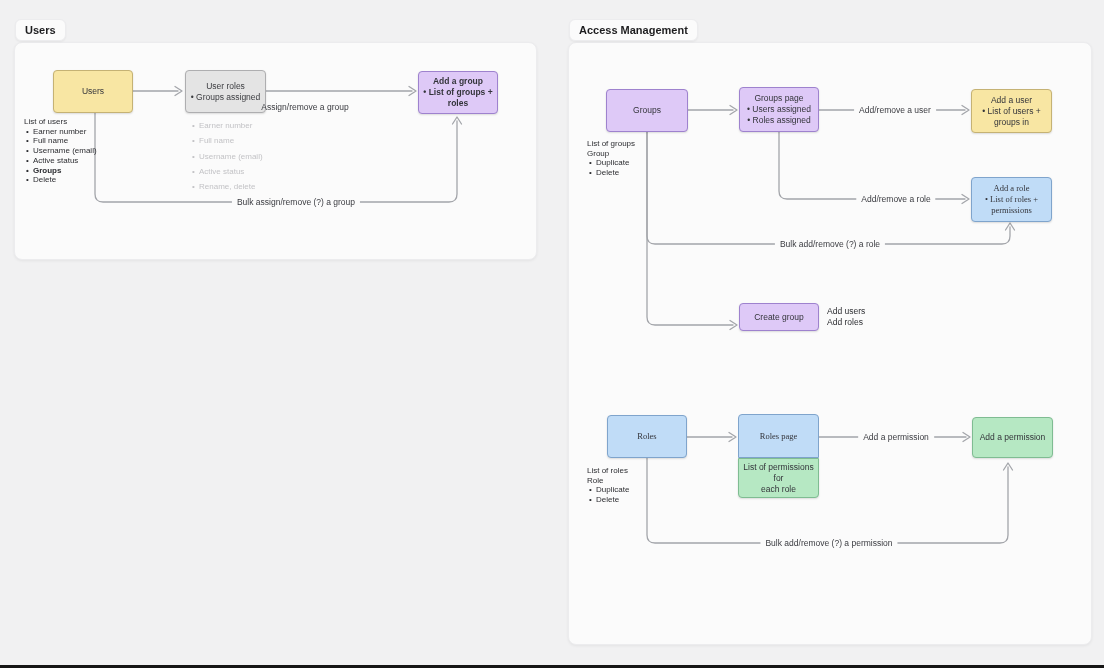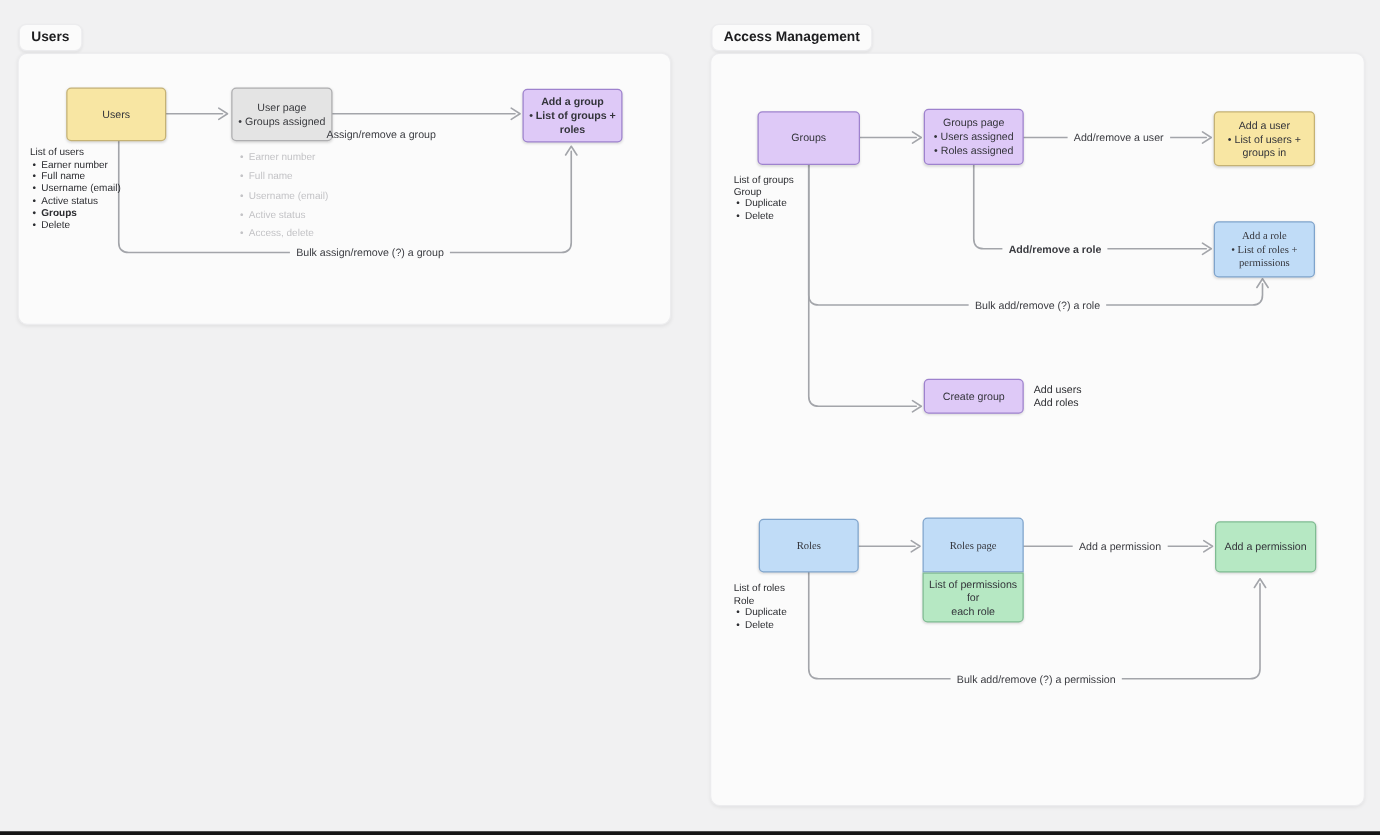--- a/index.html
+++ b/index.html
@@ -82,21 +82,21 @@
     font-size:8.5px;
     color:#3a3b40;
     white-space:nowrap;
     background:#fbfbfb;
     padding:0 5px;
   }
   .edge-label.no-bg { background:transparent; padding:0; }
   #lbl-assign-group { left:305px;  top:107px; }
   #lbl-bulk-group   { left:296px;  top:202px; }
   #lbl-add-user     { left:895px;  top:110px; }
-  #lbl-add-role     { left:844px;  top:199px;font-weight:bold; }
+  #lbl-add-role     { left:896px;  top:199px; }
   #lbl-bulk-role    { left:830px;  top:244px; }
   #lbl-add-perm     { left:896px;  top:437px; }
   #lbl-bulk-perm    { left:829px;  top:543px; }
 
   .note-list {
     position:absolute;
     z-index:4;
     font-size:8px;
     line-height:9.7px;
     color:#2c2d31;
@@ -145,41 +145,41 @@
   <path d="M647 132 V317 Q647 325 655 325 H733 M730 320.5 L737 325 L730 329.5"></path>
 
   <path d="M687 437 H732 M729 432.5 L736 437 L729 441.5"></path>
 
   <path d="M819 437 H966 M963 432.5 L970 437 L963 441.5"></path>
 
   <path d="M647 458 V535 Q647 543 655 543 H1000 Q1008 543 1008 535 V467 M1003.5 470 L1008 463 L1012.5 470"></path>
 </svg>
 
 <div class="node yellow" id="node-users">Users</div>
-<div class="node gray" id="node-user-page">User page
+<div class="node gray" id="node-user-page">User roles
 • Groups assigned</div>
 <div class="node purple" id="node-add-group">Add a group
 • List of groups +
 roles</div>
 
 <ul class="note-list" id="list-users">
   <li class="title">List of users</li>
   <li class="bullet">Earner number</li>
   <li class="bullet">Full name</li>
   <li class="bullet">Username (email)</li>
   <li class="bullet">Active status</li>
   <li class="bullet bold">Groups</li>
   <li class="bullet">Delete</li>
 </ul>
 <ul class="note-list" id="list-user-page">
   <li class="bullet">Earner number</li>
   <li class="bullet">Full name</li>
   <li class="bullet">Username (email)</li>
   <li class="bullet">Active status</li>
-  <li class="bullet">Access, delete</li>
+  <li class="bullet">Rename, delete</li>
 </ul>
 
 <div class="edge-label no-bg" id="lbl-assign-group">Assign/remove a group</div>
 <div class="edge-label" id="lbl-bulk-group">Bulk assign/remove (?) a group</div>
 
 <div class="node purple" id="node-groups">Groups</div>
 <div class="node purple" id="node-groups-page">Groups page
 • Users assigned
 • Roles assigned</div>
 <div class="node yellow" id="node-add-user">Add a user

